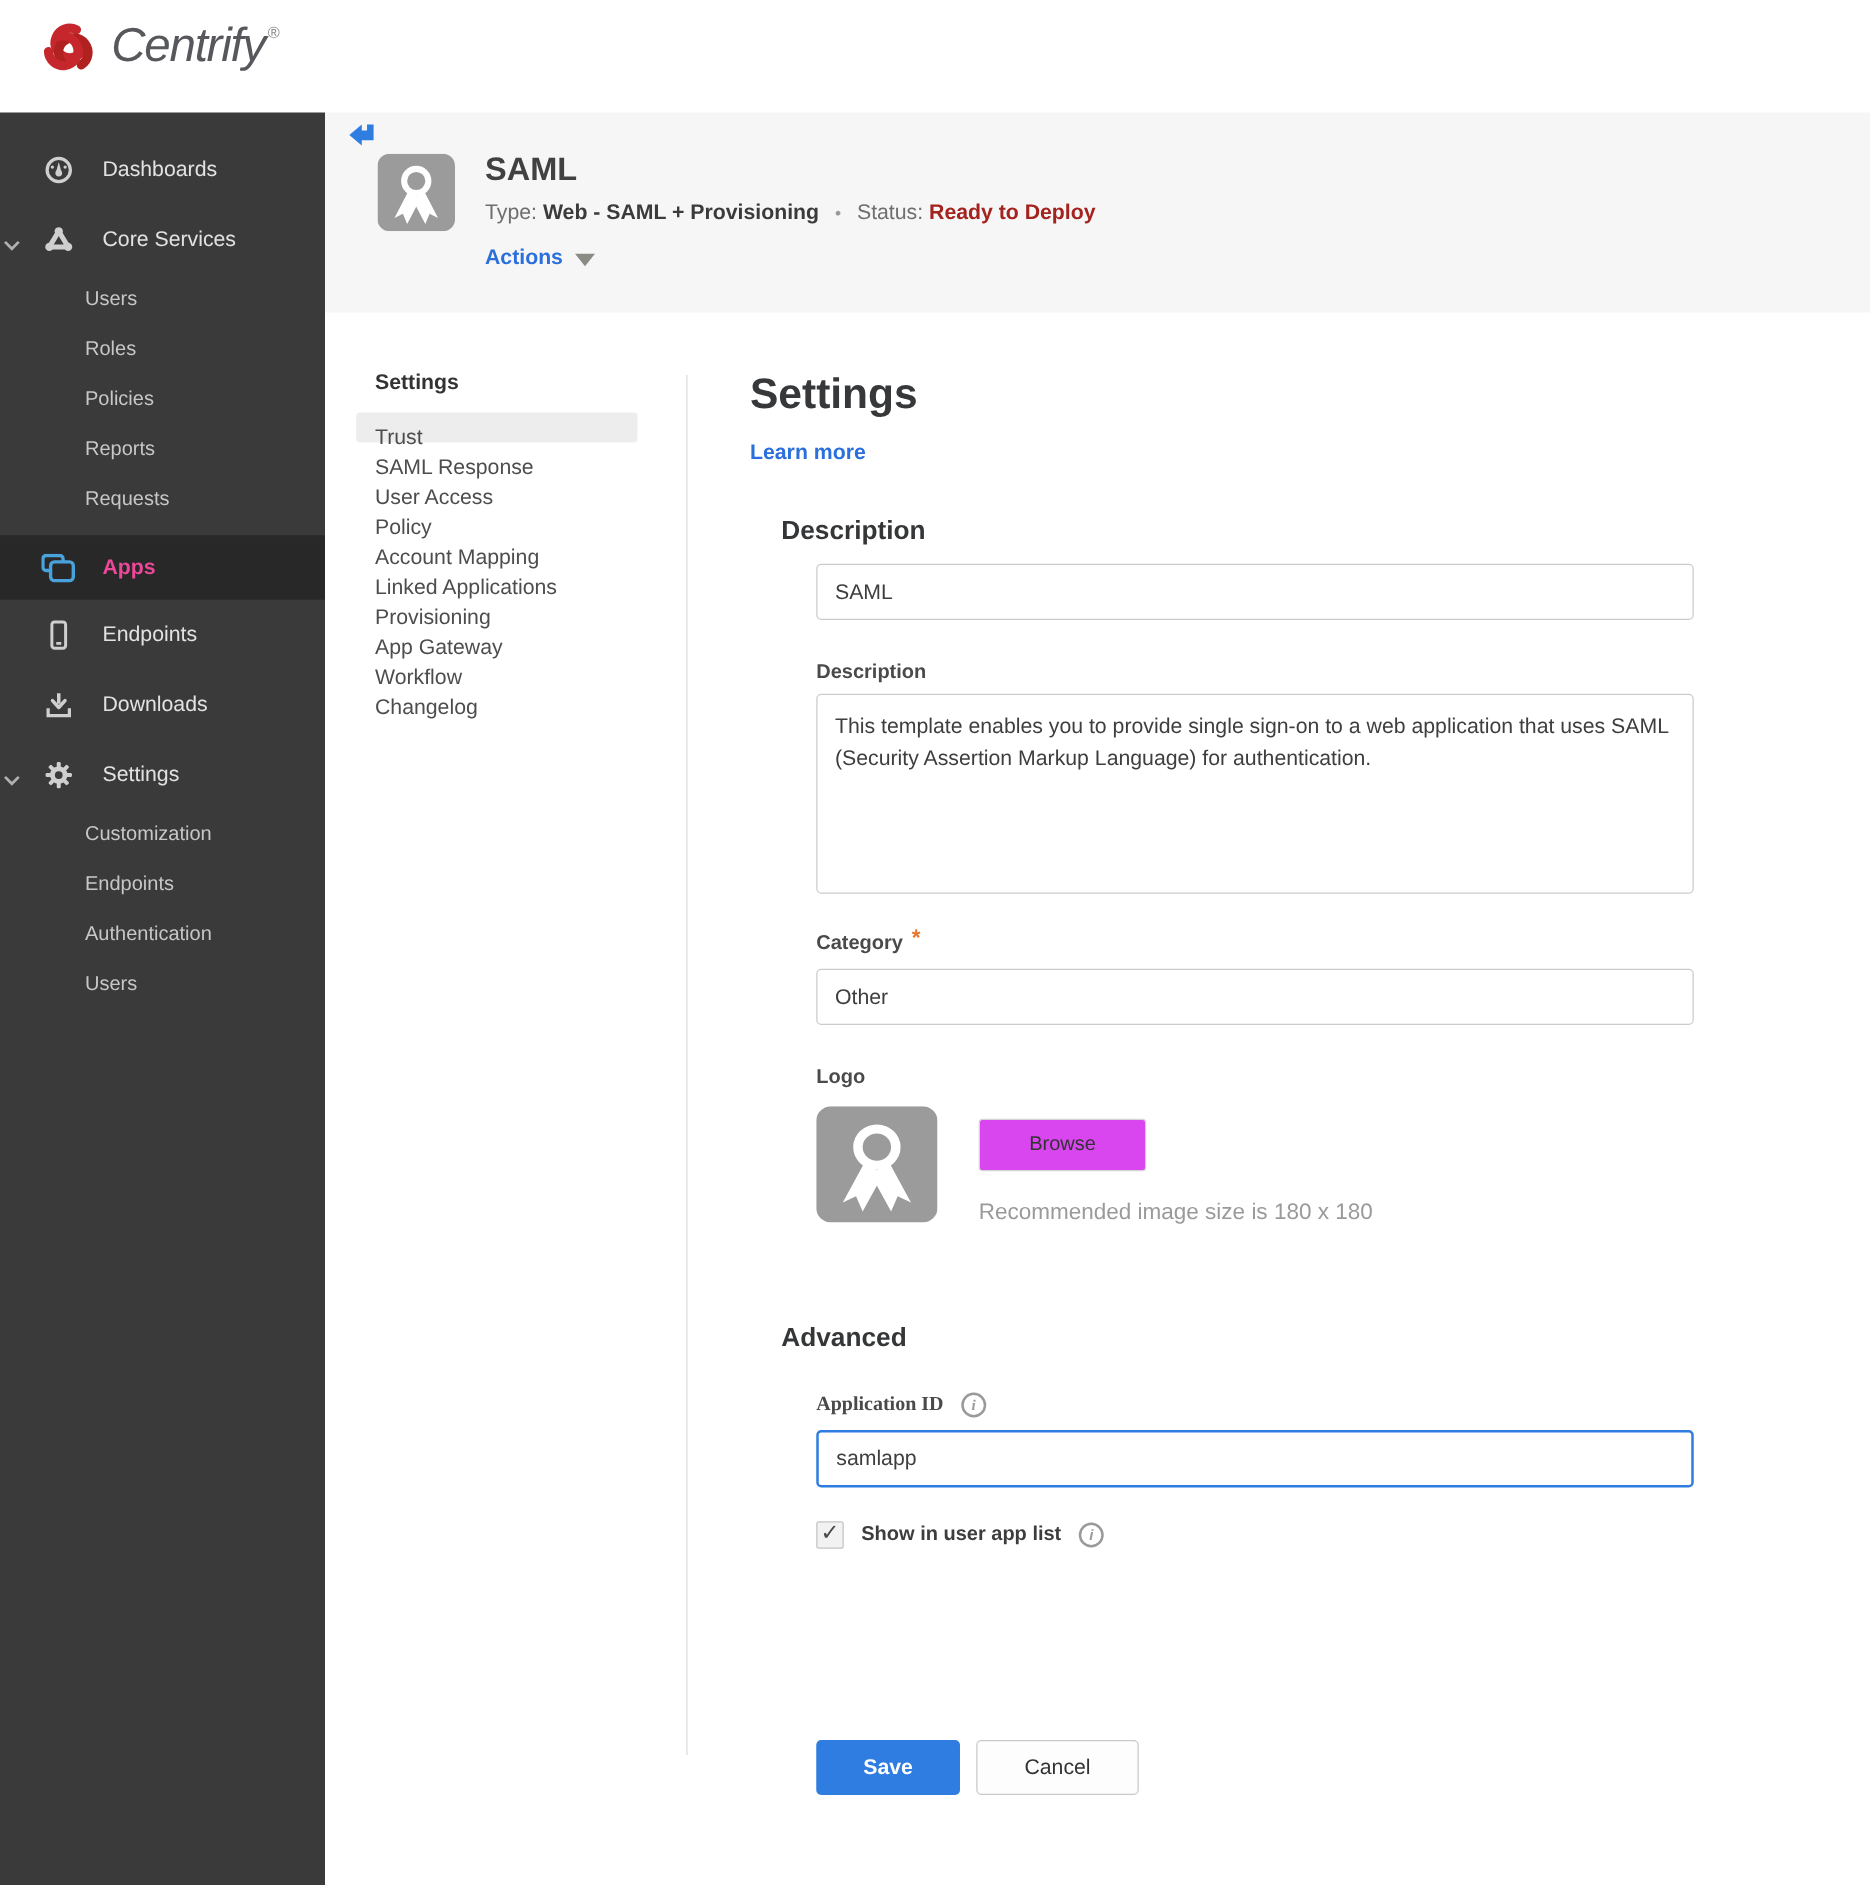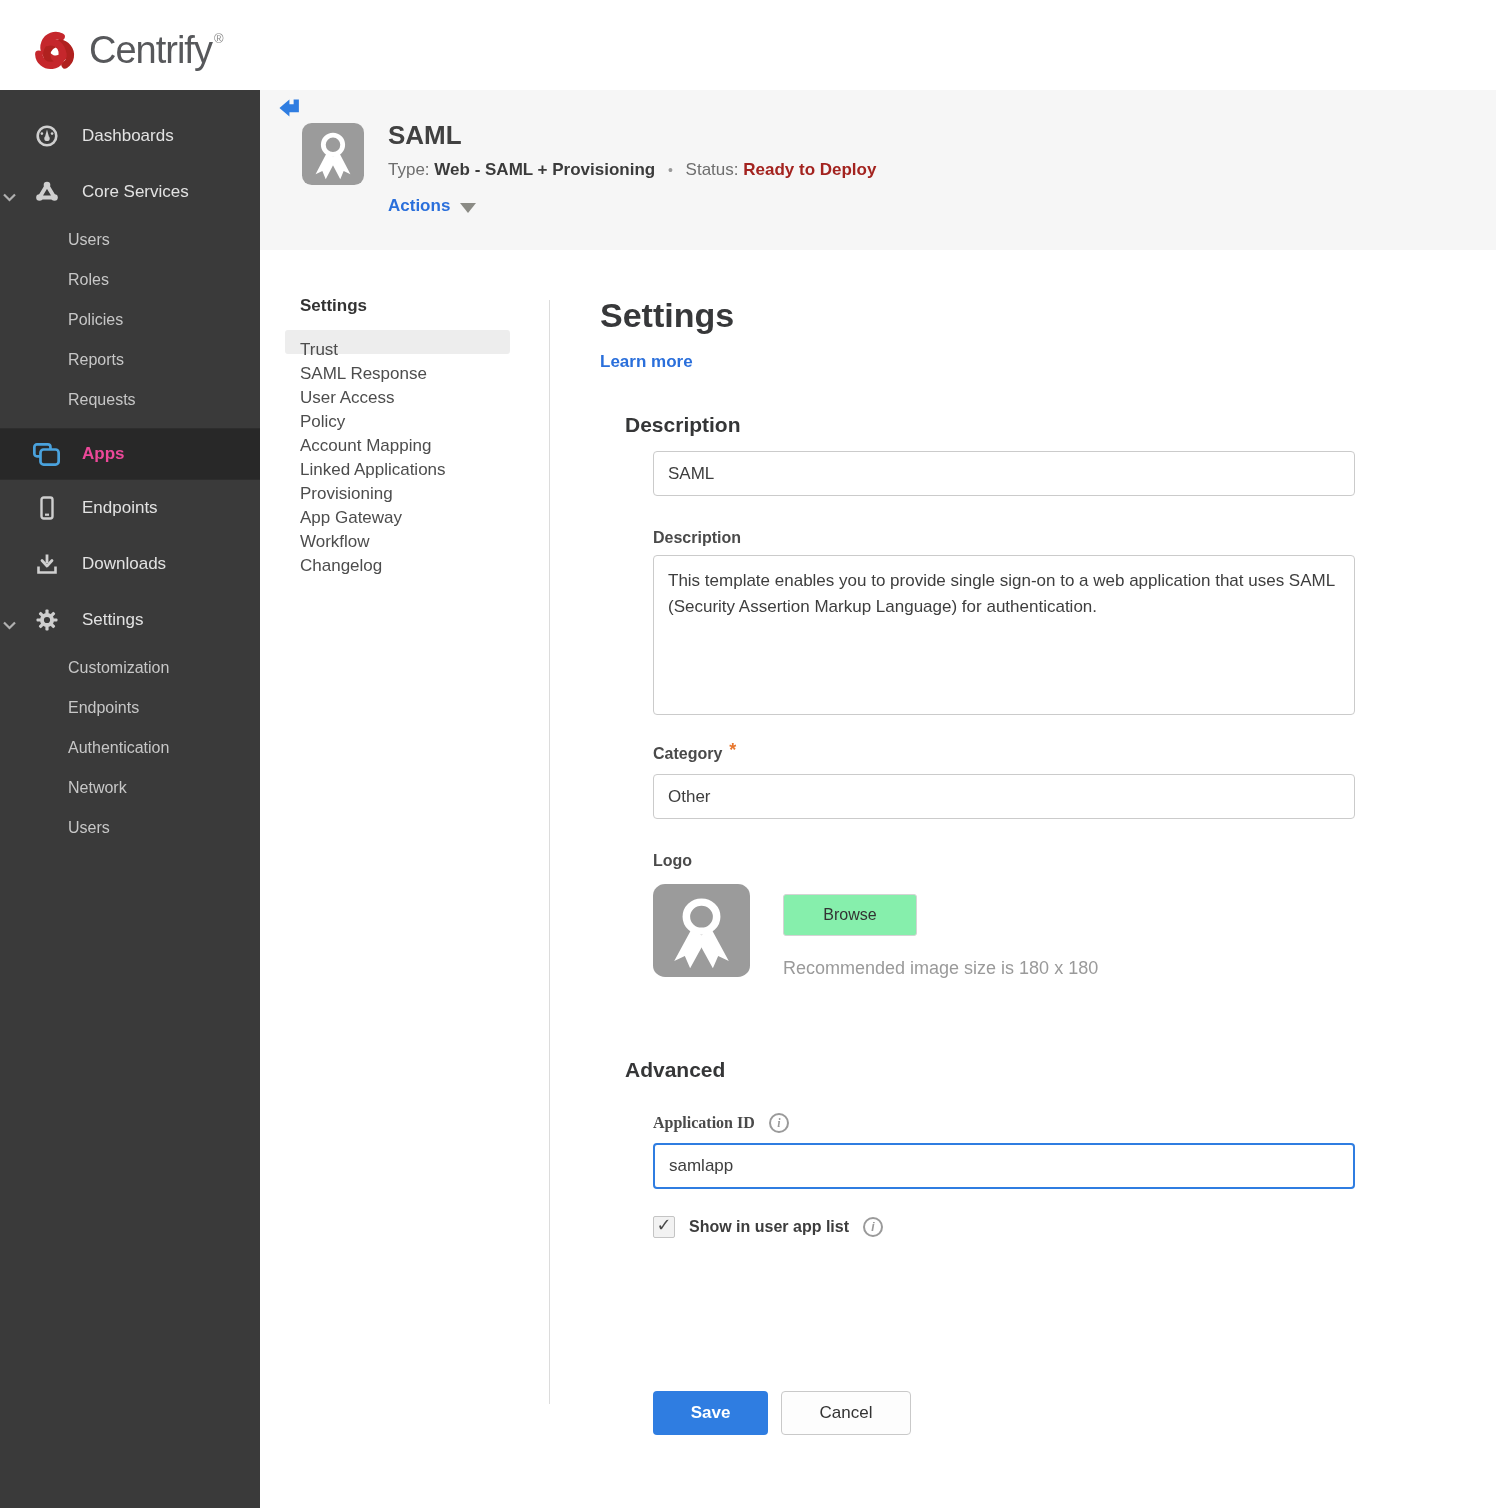--- a/index.html
+++ b/index.html
@@ -1,21 +1,21 @@
 <!DOCTYPE html>
 <html><head>
 <meta charset="utf-8">
 <style>
   * { margin:0; padding:0; box-sizing:border-box; }
   html,body { background:#fff; }
   body { font-family:"Liberation Sans","DejaVu Sans",sans-serif; }
   .page { position:relative; width:1496px; height:1508px; background:#fff; overflow:hidden; }
 
   
-  .topbar { position:absolute; left:0; top:13px; width:1496px; height:90px; background:#fff; }
+  .topbar { position:absolute; left:0; top:0; width:1496px; height:90px; background:#fff;font-style:italic; }
   .brand { position:absolute; left:28px; top:8px; display:flex; align-items:center; cursor:pointer; }
   .brand-mark { width:54px; height:54px; margin-top:4px; }
   .brand-text { font-size:38px; font-weight:500; color:#57585b; letter-spacing:-1px; margin-left:7px; }
   .brand-reg { font-size:13px; color:#8a8a8a; margin-left:2px; position:relative; top:-12px; }
 
   
   .sidebar { position:absolute; left:0; top:90px; width:260px; height:1418px; background:#3a3a3a; padding-top:18px; }
   .srow { position:relative; display:flex; align-items:center; cursor:pointer; }
   .srow.lv1 { height:56px; padding-left:33px; }
   .srow.lv2 { height:40px; padding-left:68px; }
@@ -55,21 +55,21 @@
   .form-col { margin-left:53px; width:702px; }
   .field-label { font-size:16px; font-weight:bold; color:#4a4a4a; line-height:20px; }
   .req { color:#e8772e; font-weight:bold; font-size:18px; margin-left:7px; position:relative; top:-3px; }
   .mt28 { margin-top:28px; } .mt32 { margin-top:32px; }
   .text-input { display:block; margin-top:13px; width:702px; height:45px; border:1px solid #cbcbcb; border-radius:4px; padding:0 14px; font-size:17px; color:#3e3e3e; background:#fff; font-family:inherit; outline:none; }
   .text-input.cat { margin-top:10px; }
   .text-area { display:block; margin-top:7px; width:702px; height:160px; border:1px solid #cbcbcb; border-radius:4px; padding:12px 14px; font-size:17px; color:#3e3e3e; line-height:26px; background:#fff; font-family:inherit; resize:none; outline:none; }
   .logo-row { margin-top:13px; display:flex; align-items:flex-start; }
   .logo-preview { width:97px; height:93px; }
   .logo-right { margin-left:33px; display:flex; flex-direction:column; }
-  .browse-btn { width:134px; height:42px; background:#86efac; border:1px solid #d4d4d4; border-radius:3px; font-size:16px; color:#333; font-family:inherit; cursor:pointer; margin-top:10px; }
+  .browse-btn { width:134px; height:42px; background:#d946ef; border:1px solid #d4d4d4; border-radius:3px; font-size:16px; color:#333; font-family:inherit; cursor:pointer; margin-top:10px; }
   .recommended { margin-top:22px; font-size:18px; color:#9a9a9a; }
   .advanced-heading { margin-top:78px; margin-left:25px; font-size:21px; font-weight:bold; color:#353637; line-height:26px; }
   .label-row { margin-top:30px; display:flex; align-items:flex-start;font-family:Liberation Serif, serif; }
   .info-icon { width:20px; height:20px; border:2px solid #9a9a9a; border-radius:50%; color:#9a9a9a; font-size:12px; font-weight:bold; font-style:italic; display:inline-flex; align-items:center; justify-content:center; margin-left:14px; cursor:default; }
   .text-input.focused { margin-top:10px; border:2px solid #2f7de1; height:46px; }
   .check-row { margin-top:27px; display:flex; align-items:center; }
   .checkbox { width:22px; height:22px; background:#f2f2f2; border:1px solid #c4c4c4; border-radius:2px; display:inline-flex; align-items:center; justify-content:center; cursor:pointer; }
   .check { color:#4a4a4a; font-size:18px; font-weight:bold; line-height:18px; position:relative; top:-2px; }
   .check-label { margin-left:14px; font-size:16px; font-weight:bold; color:#3d3d3d; }
   .btn-row { margin-top:153px; display:flex; align-items:center; }
@@ -195,23 +195,20 @@
     </div>
 
     <div class="srow lv2">
       <span class="slabel">Customization</span>
     </div>
     <div class="srow lv2">
       <span class="slabel">Endpoints</span>
     </div>
     <div class="srow lv2">
       <span class="slabel">Authentication</span>
-    </div>
-    <div class="srow lv2">
-      <span class="slabel">Network</span>
     </div>
     <div class="srow lv2">
       <span class="slabel">Users</span>
     </div>
   </nav>
 
   <section class="band">
     <span class="back-btn">
       <svg width="26" height="21" viewBox="0 0 24 20">
         <path d="M1 9.5 L10.5 1.5 L10.5 6 L14.5 6 L14.5 1.5 L19.5 1.5 L19.5 13.5 L10.5 13.5 L10.5 17.5 Z" fill="#2f7de1"></path>

